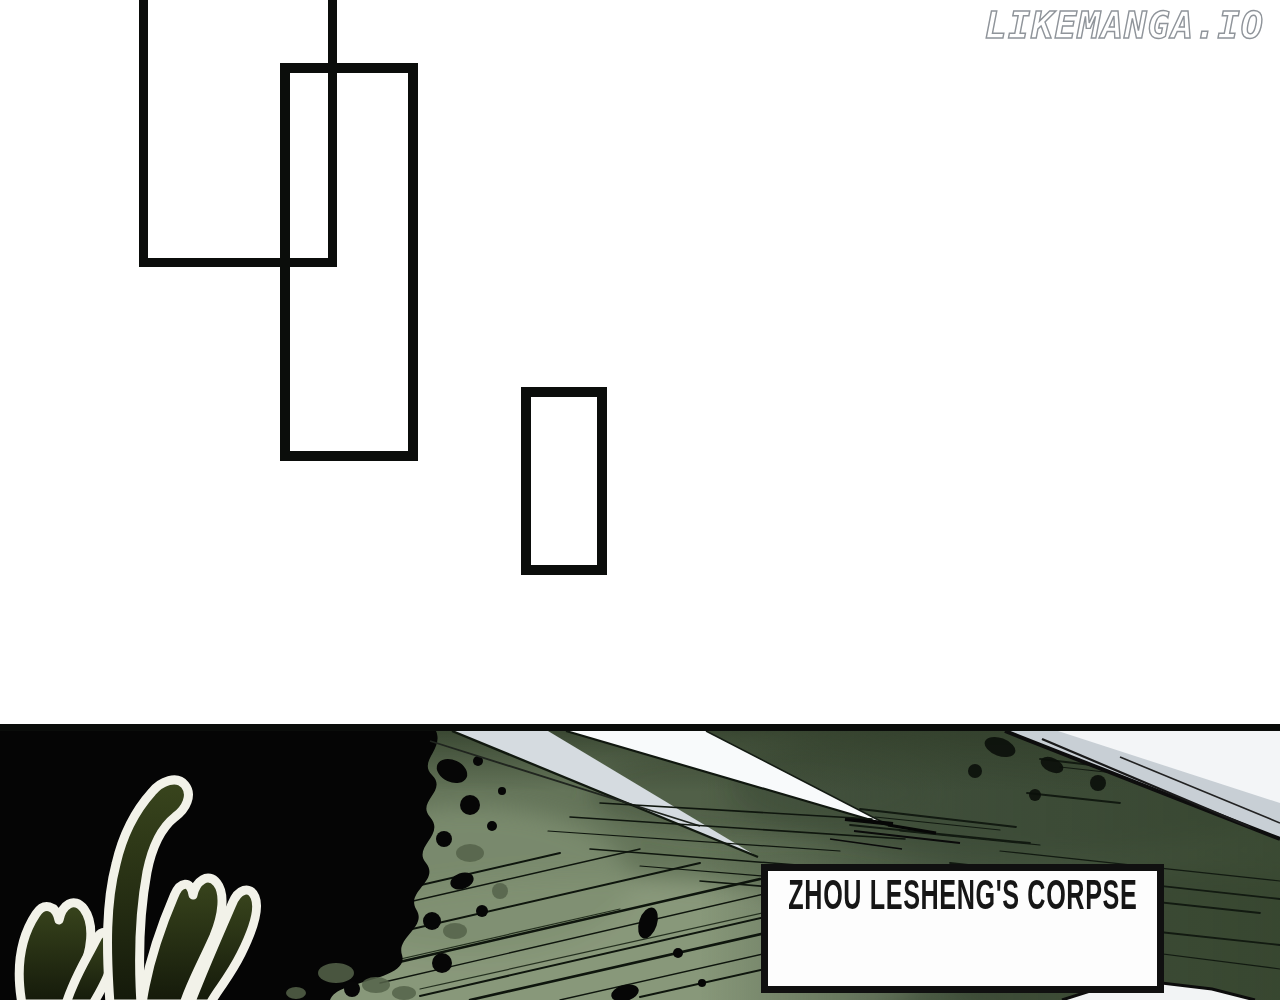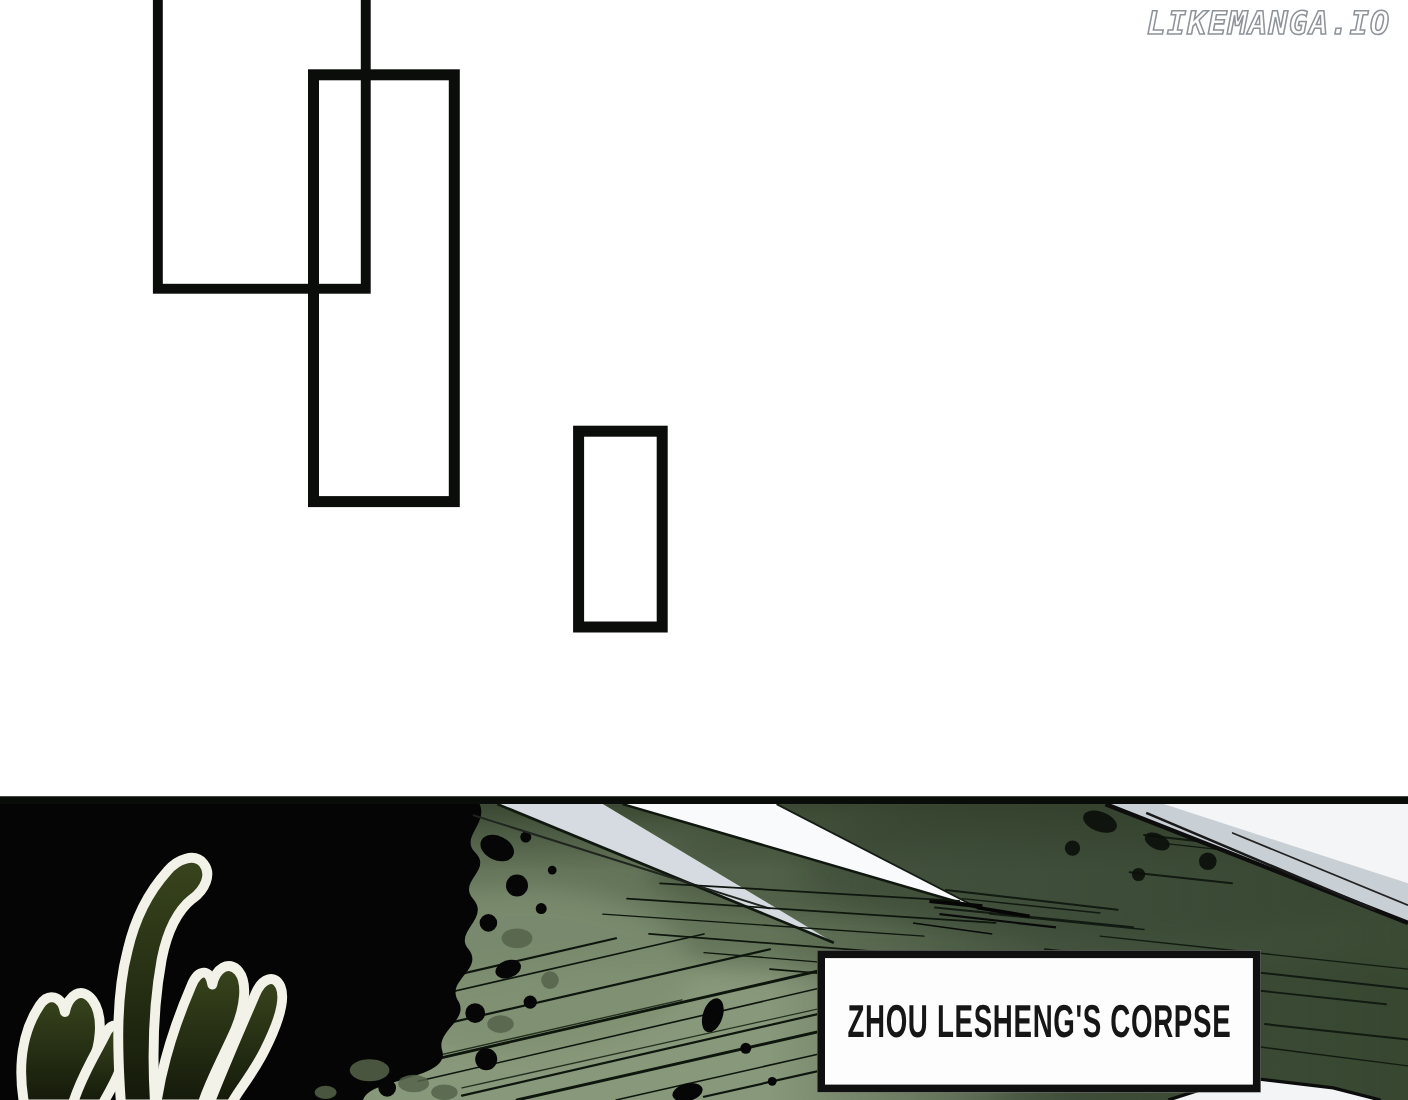--- a/index.html
+++ b/index.html
@@ -4,40 +4,40 @@
 <style>
   html,body{margin:0;padding:0;background:#ffffff;}
   .reader{
     position:relative;width:1280px;height:1000px;overflow:hidden;
     background:#ffffff;font-family:"Liberation Sans",sans-serif;
   }
   
   .watermark{
     position:absolute;top:4px;right:16px;
     font-family:"DejaVu Sans Mono",monospace;
-    font-weight:800;font-style:italic;font-size:29px;letter-spacing:1px;
+    font-weight:800;font-style:italic;font-size:37px;letter-spacing:1px;
     color:#ffffff;-webkit-text-stroke:1.4px #8f949a;
     text-stroke:1.4px #8f949a;white-space:nowrap;
   }
   
   .frame{position:absolute;background:transparent;box-sizing:border-box;}
   .frame-1{left:139px;top:-44px;width:198px;height:311px;border:9px solid #0b0d0b;}
   .frame-2{left:280px;top:63px;width:138px;height:398px;border:10px solid #0b0d0b;}
   .frame-3{left:521px;top:387px;width:86px;height:188px;border:10px solid #0b0d0b;}
   
   .manga-panel{
     position:absolute;left:0;top:724px;width:1280px;height:276px;
     border-top:7px solid #0a0c0a;box-sizing:border-box;background:#65755a;
   }
   .panel-art{position:absolute;left:0;top:0;width:1280px;height:269px;display:block;}
   
   .caption-box{
-    position:absolute;left:743px;top:133px;width:403px;height:129px;
+    position:absolute;left:761px;top:133px;width:403px;height:129px;
     box-sizing:border-box;border:7px solid #101010;background:#fdfdfd;
-    display:flex;align-items:center;justify-content:center;overflow:hidden;
+    display:flex;align-items:flex-start;justify-content:center;overflow:hidden;
   }
   .caption-text{
     font-family:"Liberation Sans",sans-serif;font-weight:700;font-size:42px;
     color:#161616;white-space:nowrap;transform:scaleX(0.60);letter-spacing:1px;
   }
 </style>
 </head>
 <body>
 
 <div class="reader">

